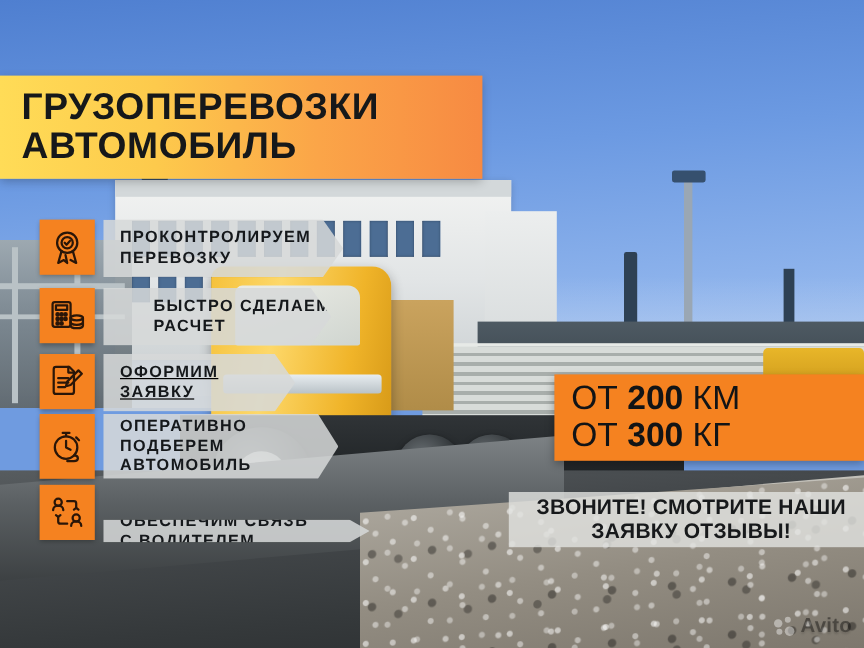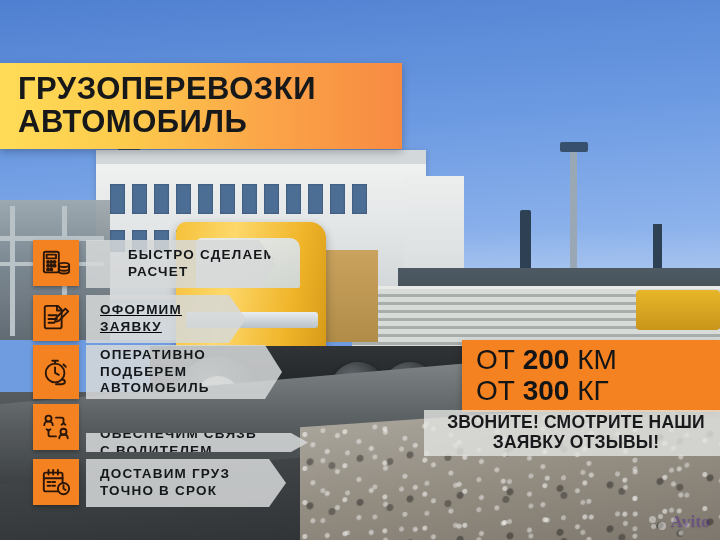--- a/index.html
+++ b/index.html
@@ -159,21 +159,21 @@
   }
   .f-text{
     color:#15181b;font-weight:bold;font-size:13.5px;letter-spacing:1.2px;
     line-height:1.25;white-space:pre-line;
   }
 
   
   .price{
     position:absolute;left:462px;top:312px;width:258px;height:72px;
     background:#f58220;display:flex;flex-direction:column;justify-content:center;
-    padding-left:14px;box-sizing:border-box;box-shadow:0 3px 7px rgba(0,0,0,.3);margin-top:28px;
+    padding-left:14px;box-sizing:border-box;box-shadow:0 3px 7px rgba(0,0,0,.3);
   }
   .price-line{
     color:#121416;font-size:28px;line-height:1.1;white-space:nowrap;font-weight:normal;
   }
   .price-line b{font-weight:bold;}
 
   
   .cta{
     position:absolute;left:424px;top:410px;width:296px;height:46px;
     background:rgba(226,227,225,.80);
@@ -185,22 +185,22 @@
     letter-spacing:.2px;white-space:nowrap;
   }
 
   
   .avito{
     position:absolute;right:10px;bottom:8px;display:flex;align-items:center;gap:5px;
     opacity:.42;
   }
   .avito-mark{width:17px;height:17px;position:relative;}
   .avito-mark i{position:absolute;border-radius:50%;background:#fff;display:block;}
-  .avito-text{color:#4c1d95;font-weight:bold;font-size:17px;letter-spacing:.2px;
-    text-shadow:0 1px 2px rgba(0,0,0,.35);font-family:Liberation Serif, serif;}
+  .avito-text{color:#000000;font-weight:bold;font-size:17px;letter-spacing:.2px;
+    text-shadow:0 1px 2px rgba(0,0,0,.35);}
 </style>
 </head>
 <body>
 
 <div id="ad">
 
   <div class="sky"></div>
   <div class="sky-haze"></div>
 
   <div class="mast" style="left:570px;top:150px;width:7px;height:136px;"></div>
@@ -261,20 +261,35 @@
   <div class="asphalt"></div>
   <div class="asphalt-edge"></div>
   <div class="gravel-light"></div>
   <div class="gravel"></div>
 
   <div class="title-banner">
     <div class="title-line">ГРУЗОПЕРЕВОЗКИ</div>
     <div class="title-line">АВТОМОБИЛЬ</div>
   </div>
 
+  <div class="feature" style="left:33px;top:183px;">
+    <div class="f-icon">
+      <svg viewBox="0 0 32 32" fill="none" stroke="#2a1608" stroke-width="2" stroke-linecap="round" stroke-linejoin="round">
+        <circle cx="16" cy="12" r="9"></circle>
+          <circle cx="16" cy="12" r="5"></circle>
+        <path d="M13.8 12.1l1.6 1.7 3-3.4"></path>
+        <path d="M11 19.5L8 30l5-2.6L16 30l-1.5-7"></path>
+        <path d="M21 19.5L24 30l-5-2.6"></path>
+      </svg>
+    </div>
+    <div class="f-label" style="width:200px;">
+      <span class="f-text">ПРОКОНТРОЛИРУЕМ
+ПЕРЕВОЗКУ</span>
+    </div>
+  </div>
 
   <div class="feature" style="left:33px;top:240px;">
     <div class="f-icon">
       <svg viewBox="0 0 32 32" fill="none" stroke="#2a1608" stroke-width="2" stroke-linecap="round" stroke-linejoin="round">
         <rect x="3" y="4" width="16" height="22" rx="2"></rect>
         <rect x="6" y="7" width="10" height="4"></rect>
         <circle cx="7.5" cy="15" r="1.1" fill="#2a1608"></circle>
           <circle cx="11" cy="15" r="1.1" fill="#2a1608"></circle>
           <circle cx="14.5" cy="15" r="1.1" fill="#2a1608"></circle>
         <circle cx="7.5" cy="19" r="1.1" fill="#2a1608"></circle>
@@ -337,36 +352,20 @@
         <path d="M16 26h-6a2 2 0 0 1-2-2v-4"></path>
           <path d="M10 18.5L8 20l-2-1.5"></path>
       </svg>
     </div>
     <div class="f-label" style="width:222px;margin-top:29px;">
       <span class="f-text">ОБЕСПЕЧИМ СВЯЗЬ
 С ВОДИТЕЛЕМ</span>
     </div>
   </div>
 
-  <div class="feature" style="left:33px;top:459px;">
-    <div class="f-icon">
-      <svg viewBox="0 0 32 32" fill="none" stroke="#2a1608" stroke-width="2" stroke-linecap="round" stroke-linejoin="round">
-        <rect x="3" y="6" width="20" height="20" rx="2"></rect>
-        <path d="M3 12h20"></path>
-        <path d="M8 3v5M13 3v5M18 3v5"></path>
-        <path d="M7 16h3M12 16h3M7 20h3M12 20h3"></path>
-        <circle cx="24" cy="23" r="6" fill="#f58220"></circle>
-        <path d="M24 19.5V23l2.2 1.6"></path>
-      </svg>
-    </div>
-    <div class="f-label" style="width:200px;">
-      <span class="f-text">ДОСТАВИМ ГРУЗ
-ТОЧНО В СРОК</span>
-    </div>
-  </div>
 
   <div class="price">
     <div class="price-line">
       <span>ОТ </span><b>200</b><span> КМ</span>
     </div>
     <div class="price-line">
       <span>ОТ </span><b>300</b><span> КГ</span>
     </div>
   </div>
 

